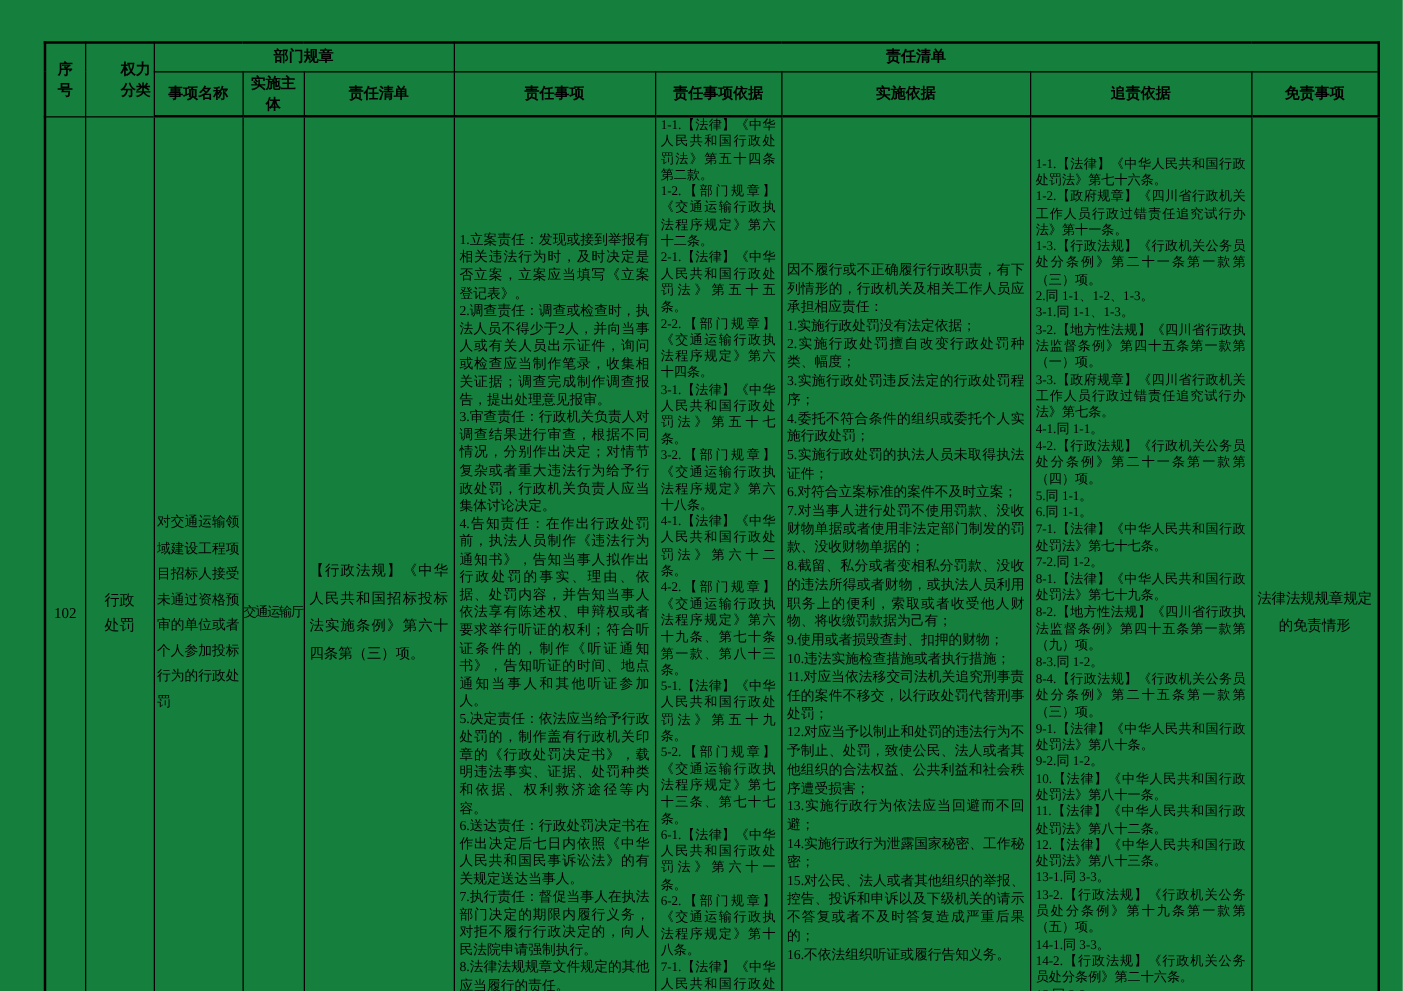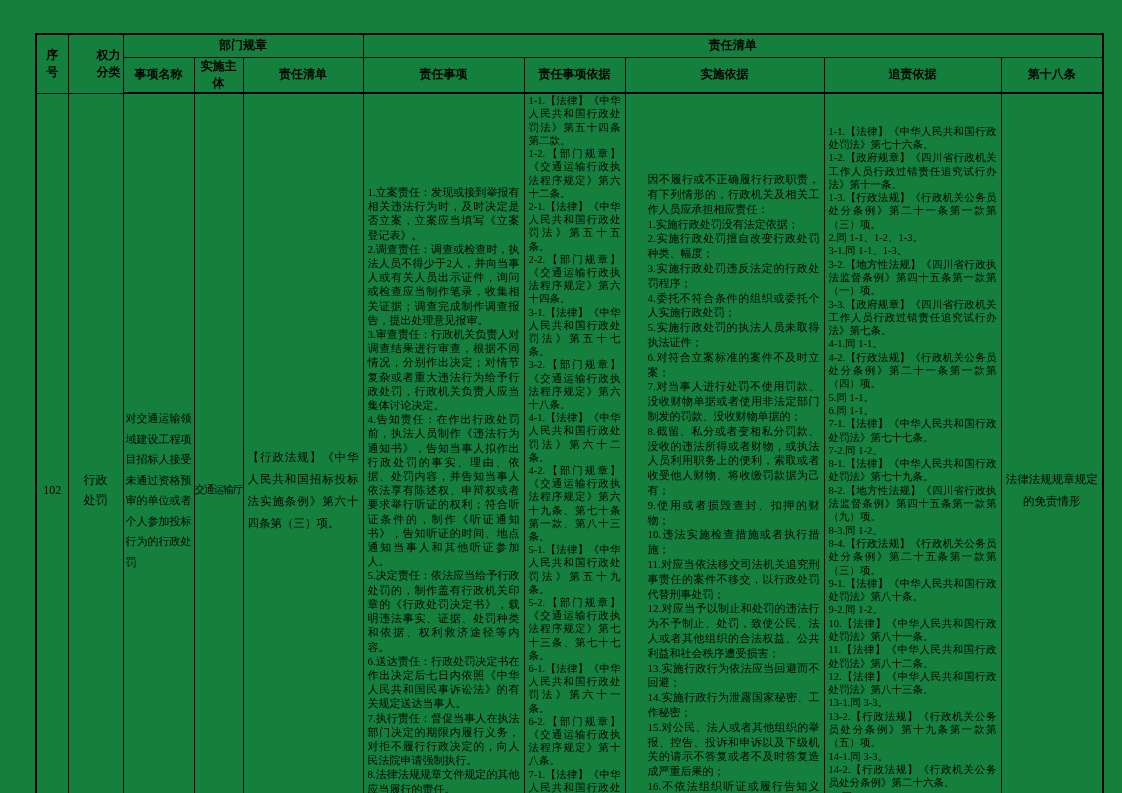--- a/index.html
+++ b/index.html
@@ -28,21 +28,21 @@
   .stack2 { display:inline-block; width:26px;margin-left:26px; }
   .stack2s { display:inline-block; width:25px; line-height:20px; }
   td.c-serial { text-align:center; font-size:12px; padding:0 2px; }
   td.c-category { text-align:center; font-size:12px; }
   td.c-itemname { font-size:11px; line-height:20.5px; text-align:justify; padding:0 2px; }
   td.c-body { text-align:center; font-size:10.5px; letter-spacing:-1px; white-space:nowrap; padding:0; }
   td.c-implbasis { font-size:11.5px; line-height:22px; text-align:justify; padding:0 4px; }
   td.c-resp { font-size:11px; line-height:14.2px; text-align:justify; padding:0 4px; white-space:pre-line; }
   td.c-respbasis { font-size:10.5px; line-height:13.2px; text-align:justify; padding:0 4px; white-space:pre-line; }
   td.c-situations { font-size:11px; line-height:14.8px; text-align:justify; padding:0 4px; }
-  td.c-situations div { white-space:pre-line;margin-left:18px; }
+  td.c-situations div { white-space:pre-line; }
   td.c-accbasis { font-size:10.5px; line-height:13.3px; text-align:justify; padding:0 4px; white-space:pre-line; }
   td.c-exempt { font-size:11.5px; line-height:22px; text-align:center; padding:0 4px; }
   .page-number {
     position:absolute; left:0; right:0; top:751px; text-align:center;
     font-size:13px; letter-spacing:1px;
   }
 </style>
 </head>
 <body>
 
@@ -69,21 +69,21 @@
         <th colspan="5">责任清单</th>
       </tr>
       <tr class="hdr-sub">
         <th>事项名称</th>
         <th>实施主体</th>
         <th>责任清单</th>
         <th>责任事项</th>
         <th>责任事项依据</th>
         <th>实施依据</th>
         <th>追责依据</th>
-        <th>第十八条</th>
+        <th>免责事项</th>
       </tr>
       <tr class="data-row">
         <td class="c-serial">102</td>
         <td class="c-category"><span class="stack2s">行政处罚</span></td>
         <td class="c-itemname">对交通运输领域建设工程项目招标人接受未通过资格预审的单位或者个人参加投标行为的行政处罚</td>
         <td class="c-body">交通运输厅</td>
         <td class="c-implbasis">【行政法规】《中华人民共和国招标投标法实施条例》第六十四条第（三）项。</td>
         <td class="c-resp">1.立案责任：发现或接到举报有相关违法行为时，及时决定是否立案，立案应当填写《立案登记表》。
 2.调查责任：调查或检查时，执法人员不得少于2人，并向当事人或有关人员出示证件，询问或检查应当制作笔录，收集相关证据；调查完成制作调查报告，提出处理意见报审。
 3.审查责任：行政机关负责人对调查结果进行审查，根据不同情况，分别作出决定；对情节复杂或者重大违法行为给予行政处罚，行政机关负责人应当集体讨论决定。

